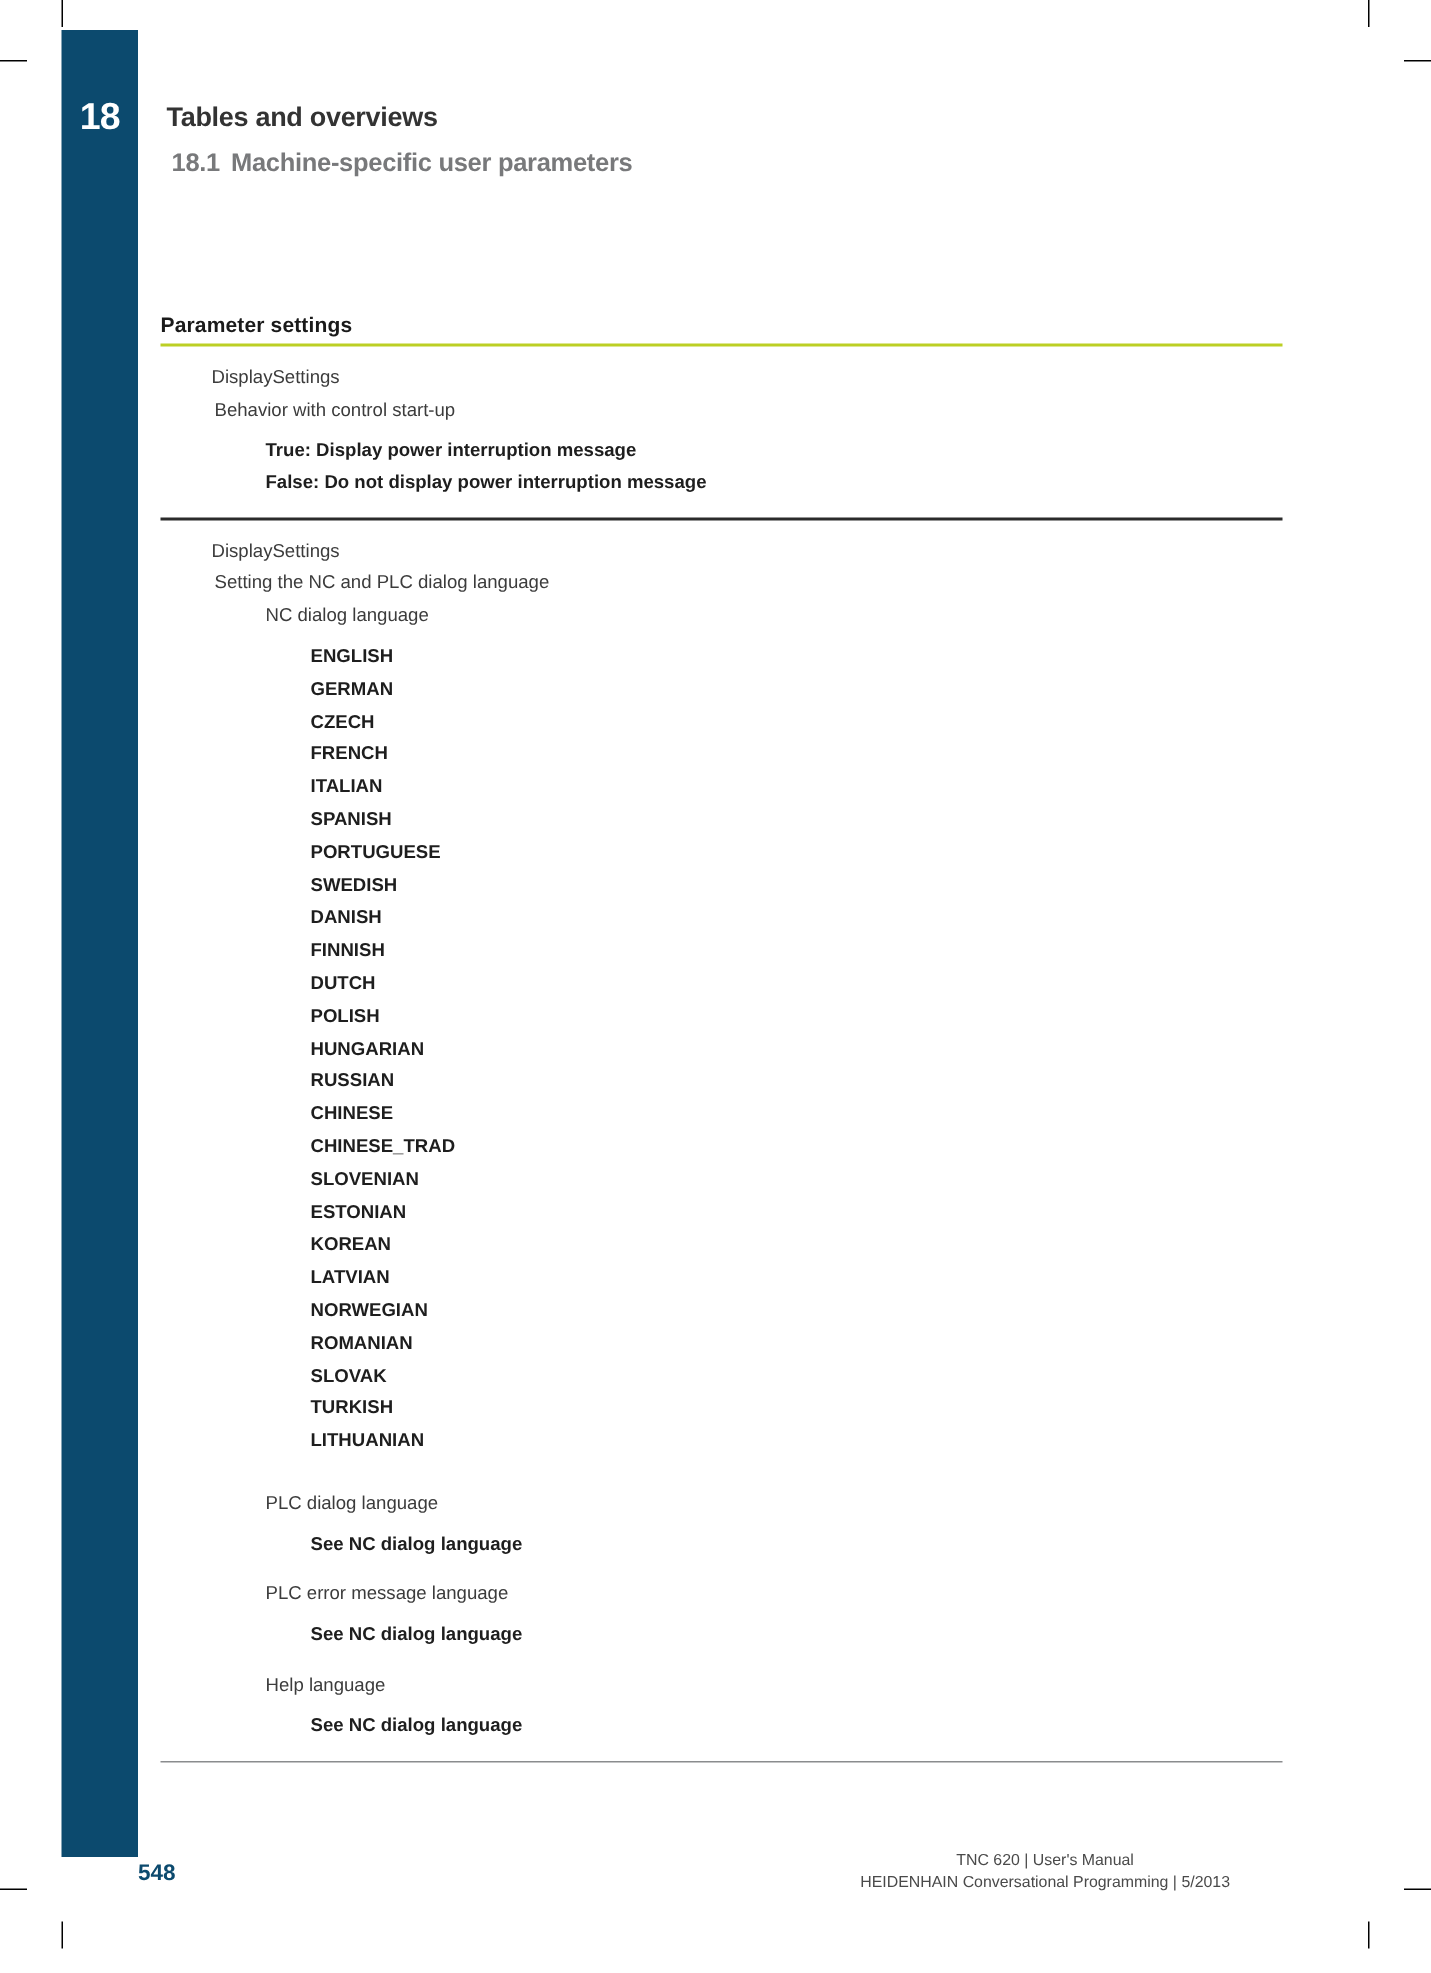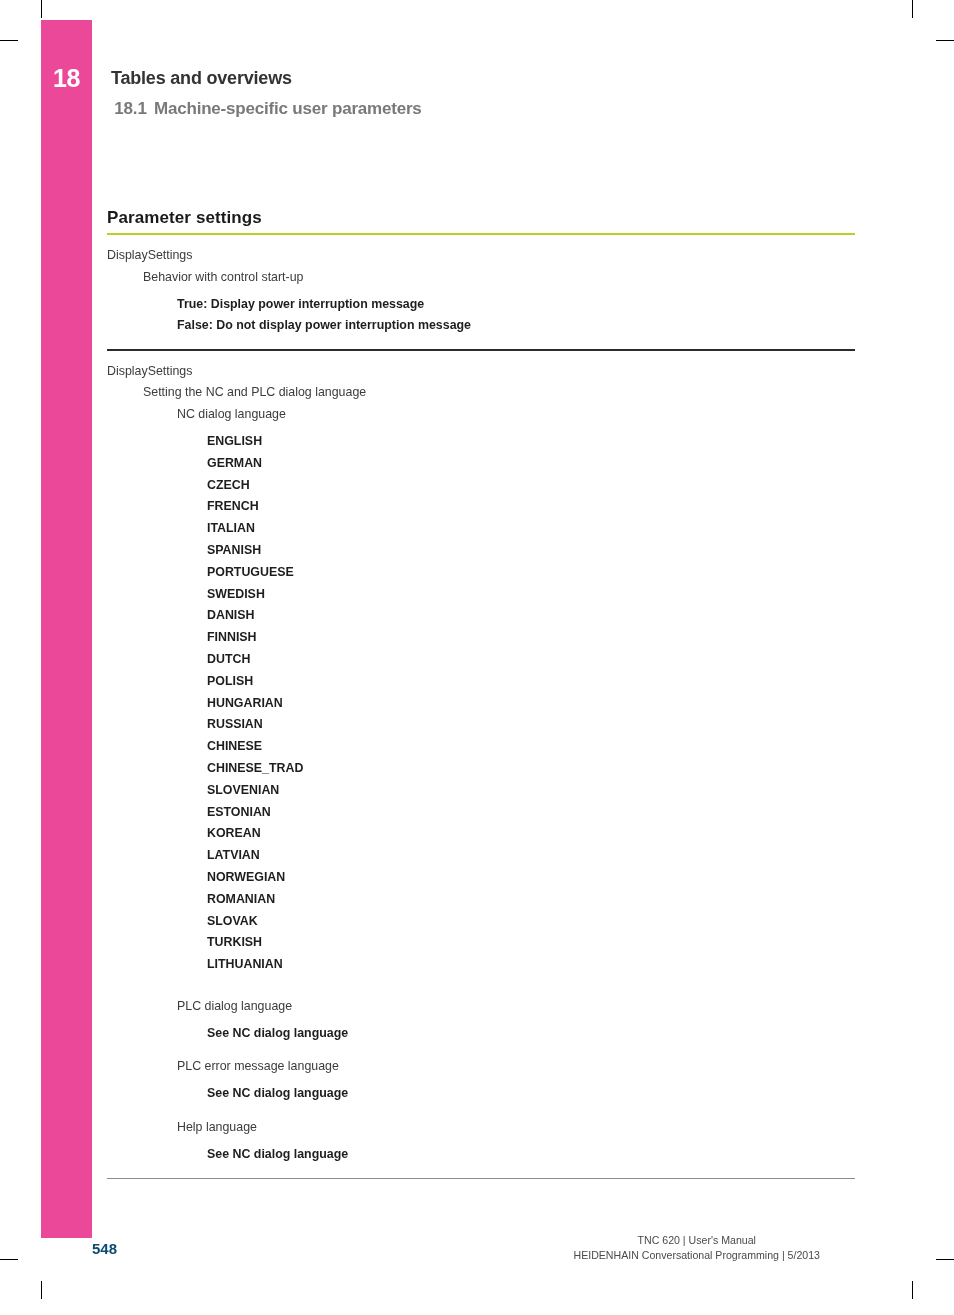--- a/index.html
+++ b/index.html
@@ -32,21 +32,21 @@
   .crop-br-v { left: 912px; top: 1281px; height: 18px; }
   .crop-br-h { left: 936px; top: 1259px; width: 18px; }
 
   
   .chapter-tab {
     position: absolute;
     left: 41px;
     top: 20px;
     width: 51px;
     height: 1218px;
-    background: #ec4899;
+    background: #0c4a6e;
   }
   .chapter-number {
     position: absolute;
     left: 0;
     top: 44px;
     width: 51px;
     text-align: center;
     color: #ffffff;
     font-size: 25px;
     font-weight: bold;
@@ -81,21 +81,21 @@
   .section-num { width: 47px; flex: 0 0 auto; }
 
   
   .param-table {
     position: absolute;
     left: 107px;
     top: 208px;
     width: 748px;
   }
   .table-head {
-    font-size: 17px;
+    font-size: 14px;
     font-weight: bold;
     color: #1a1a1a;
     letter-spacing: 0.1px;
     padding-bottom: 5px;
   }
   .rule-accent {
     height: 2px;
     background: #bccf24;
     width: 100%;
   }
@@ -115,21 +115,21 @@
   .row {
     font-size: 12.4px;
     line-height: 21.8px;
     color: #3c3c3c;
     white-space: nowrap;
   }
   .row.bold {
     font-weight: bold;
     color: #1e1e1e;
   }
-  .lvl0 { padding-left: 0px; }
+  .lvl0 { padding-left: 0px; margin-left: 34px; }
   .lvl1 { padding-left: 36px; }
   .lvl2 { padding-left: 70px; }
   .lvl3 { padding-left: 100px; }
 
   .gap-sm { height: 5px; }
   .gap-md { height: 12px; }
   .gap-lg { height: 20px; }
 
   
   .page-number {

